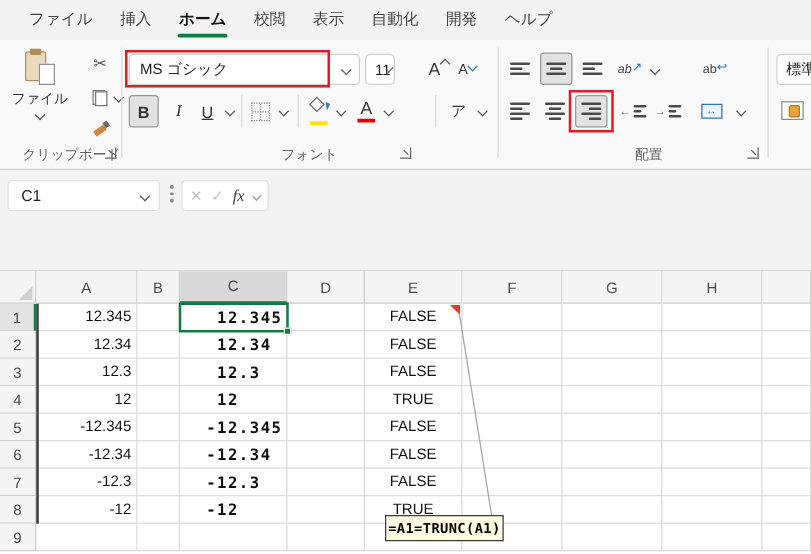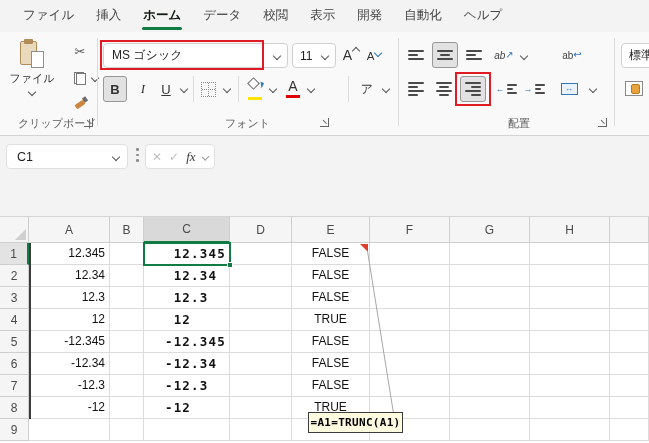--- a/index.html
+++ b/index.html
@@ -95,25 +95,24 @@
   .connector { position:absolute; left:368px; top:34px; width:165px; height:1.3px; background:#a6a6a6; transform:rotate(80.9deg); transform-origin:0 0; z-index:5; }
   .callout { position:absolute; left:308px; top:195px; width:95px; height:21px; background:#fffbe1; border:1px solid #3c3c3c; z-index:6; display:flex; align-items:center; justify-content:center; font-family:"DejaVu Sans Mono",monospace; font-weight:bold; font-size:11px; letter-spacing:0.3px; color:#000; }
 </style>
 </head>
 <body>
 
 <div class="tabbar">
   <div class="tab">ファイル</div>
   <div class="tab">挿入</div>
   <div class="tab active">ホーム</div>
-  <div class="tab">データ</div>
   <div class="tab">校閲</div>
   <div class="tab">表示</div>
+  <div class="tab">自動化</div>
   <div class="tab">開発</div>
-  <div class="tab">自動化</div>
   <div class="tab">ヘルプ</div>
 </div>
 
 <div class="ribbon">
 
   <div class="pastebtn">
     <span class="clipicon">
       <span class="clipboard-back"></span>
         <span class="clipboard-clip"></span>
         <span class="clipboard-page"></span>
@@ -133,21 +132,21 @@
   </div>
   <div class="grouplabel" style="left:18px;">クリップボード</div>
   <div class="launcher" style="left:84px;"></div>
   <div class="vsep" style="left:97px;"></div>
 
   <div class="combo" style="left:103px; top:11px; width:185px; height:25px; padding-left:8px;">
     <span>MS ゴシック</span>
     <span class="chev"></span>
   </div>
   <div class="redbox" style="left:100px; top:8px; width:164px; height:30px;"></div>
-  <div class="combo" style="left:292px; top:11px; width:44px; height:25px; padding-left:7px;">
+  <div class="combo" style="left:292px; top:11px; width:24px; height:25px; padding-left:7px;">
     <span>11</span>
     <span class="chev"></span>
   </div>
   <div class="ribbtn" style="left:341px; top:12px; width:20px; height:22px;">
     <span class="fmt-letter" style="font-weight:normal; font-size:14px;">A</span>
     <span class="chev" style="transform:rotate(-135deg); margin-left:1px; margin-bottom:8px;"></span>
   </div>
   <div class="ribbtn" style="left:364px; top:14px; width:20px; height:20px;">
     <span class="fmt-letter" style="font-weight:normal; font-size:11.5px;">A</span>
     <span class="chev" style="margin-left:1px; margin-bottom:6px; border-color:#2b77c0;"></span>

